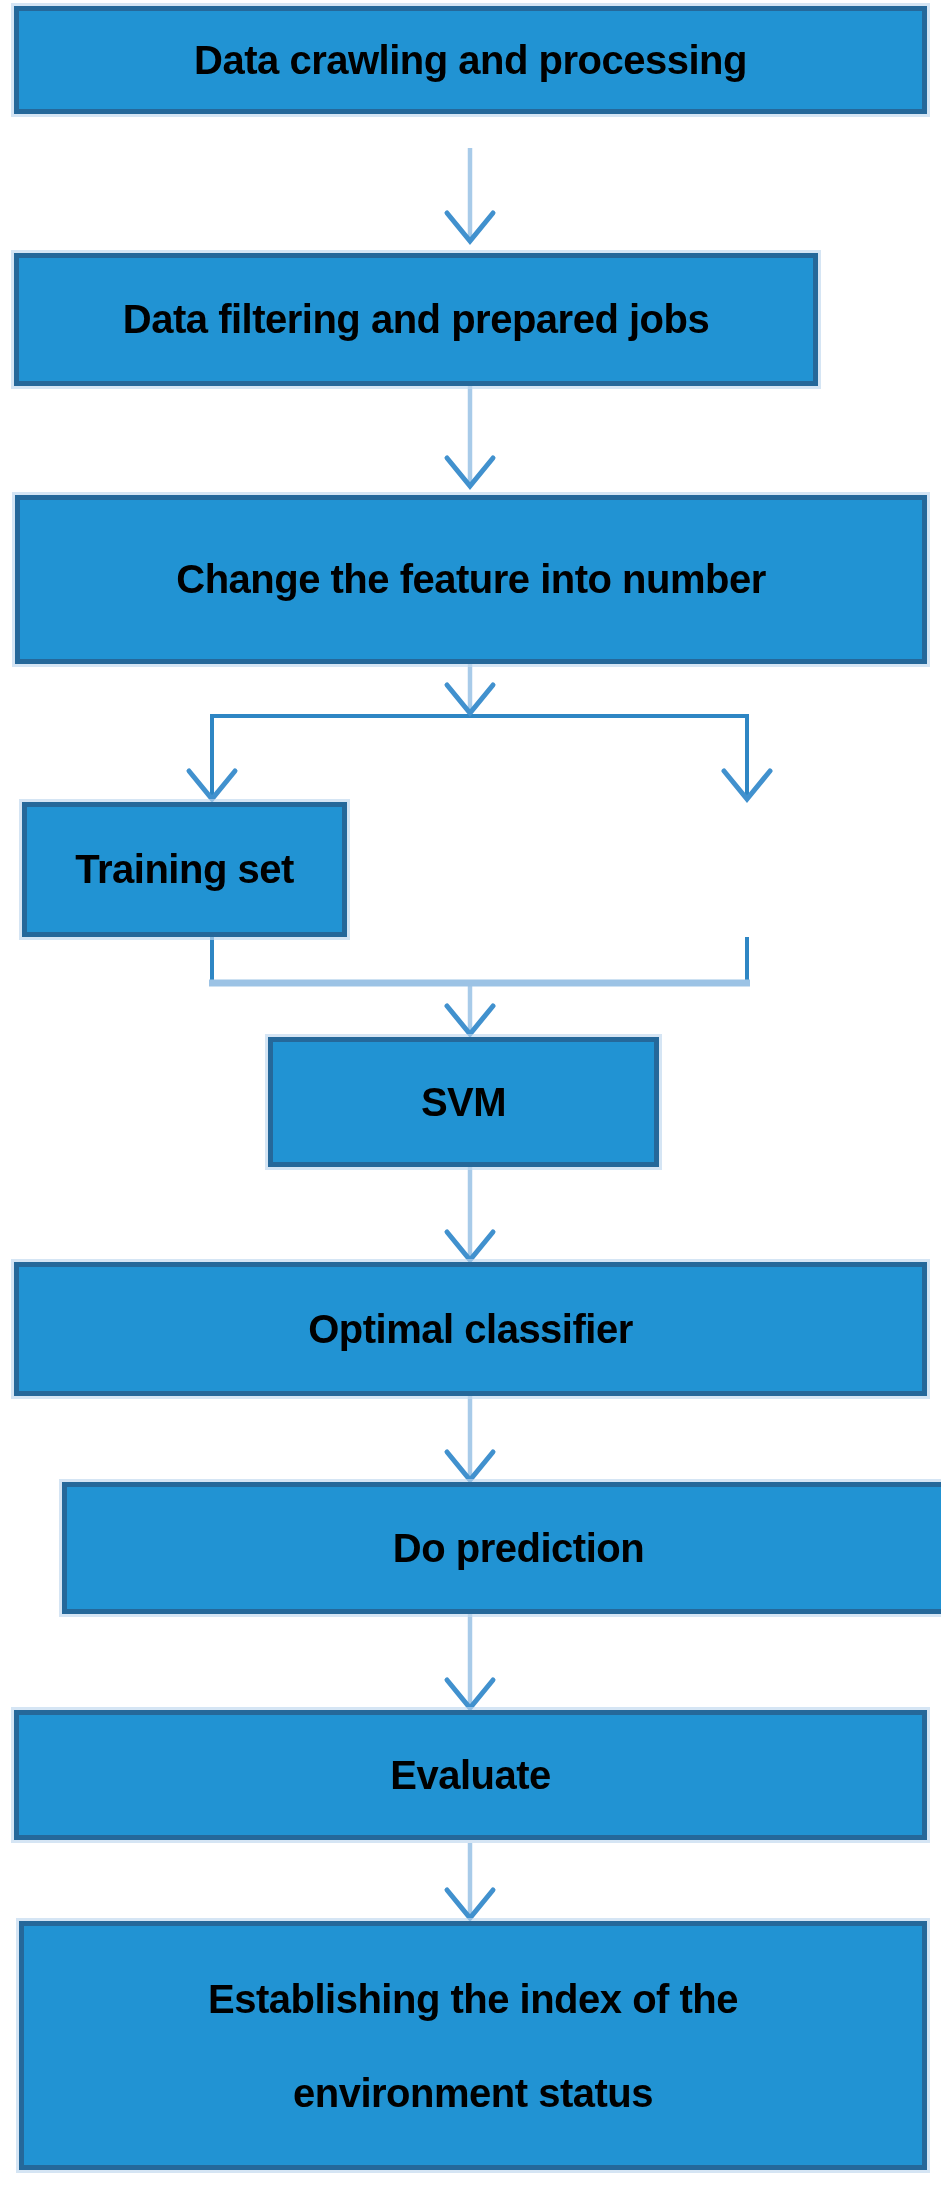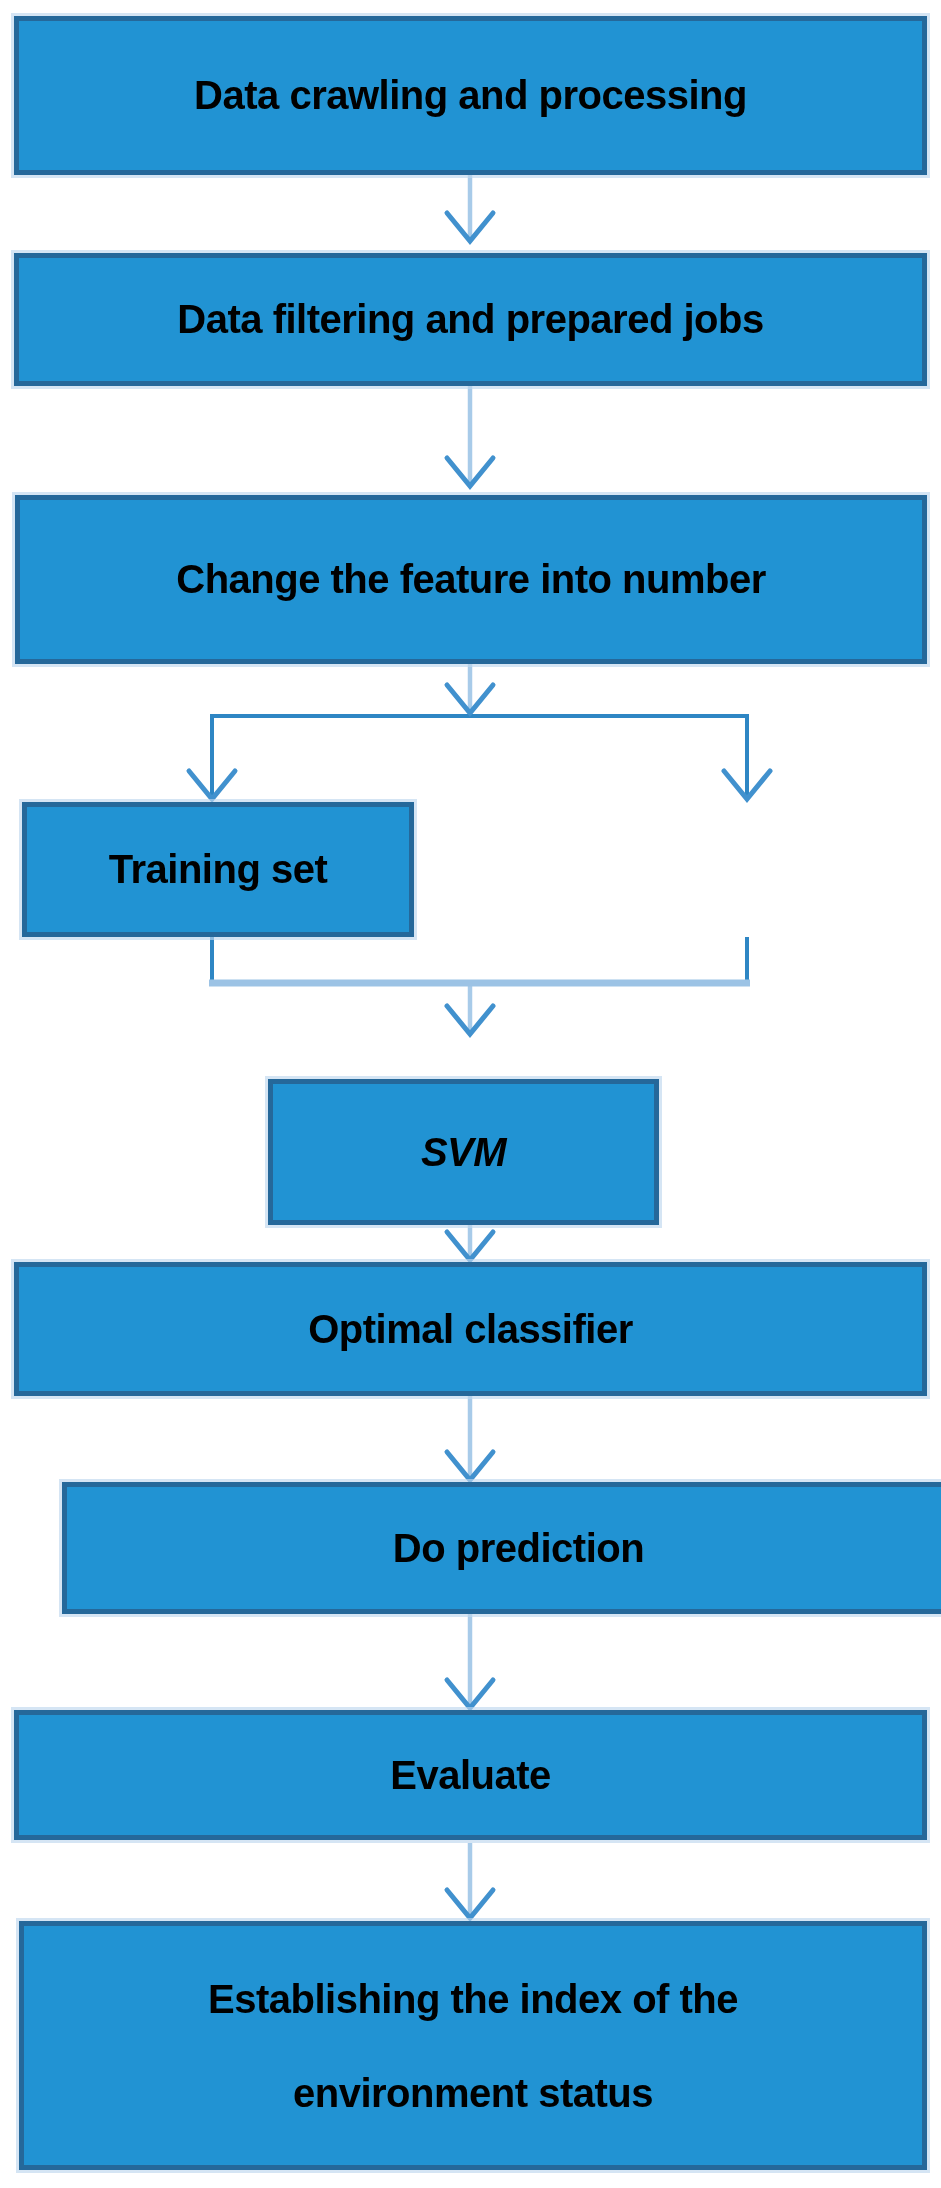--- a/index.html
+++ b/index.html
@@ -17,26 +17,26 @@
     box-sizing:border-box;
     display:flex;align-items:center;justify-content:center;
     text-align:center;
     color:#000;
     font-weight:bold;
     font-size:40px;
     letter-spacing:-0.5px;
     box-shadow:0 0 0 3px rgba(190,215,238,0.65);
   }
   .node .lbl{white-space:pre-line;}
-  .n1 {left:14px;  top:16px;   width:913px; height:159px;}
-  .n2 {left:14px;  top:253px;  width:913px; height:133px;}
+  .n1 {left:14px;  top:6px;   width:913px; height:108px;}
+  .n2 {left:14px;  top:253px;  width:804px; height:133px;}
   .n3 {left:15px;  top:495px;  width:912px; height:169px;}
-  .n4 {left:22px;  top:802px;  width:392px; height:135px;}
+  .n4 {left:22px;  top:802px;  width:325px; height:135px;}
   .n5 {left:555px; top:802px;  width:372px; height:135px;}
-  .n6 {left:268px; top:1079px; width:391px; height:146px;font-style:italic;}
+  .n6 {left:268px; top:1037px; width:391px; height:130px;}
   .n7 {left:14px;  top:1262px; width:913px; height:134px;justify-content:center;}
   .n8 {left:14px;  top:1482px; width:913px; height:132px;margin-left:48px;}
   .n9 {left:14px;  top:1710px; width:913px; height:130px;}
   .n10{left:19px;  top:1921px; width:908px; height:249px; line-height:2.35;text-align:center;}
   svg.wires{position:absolute;left:0;top:0;pointer-events:none;}
 </style>
 </head>
 <body>
 
 <div class="canvas">

